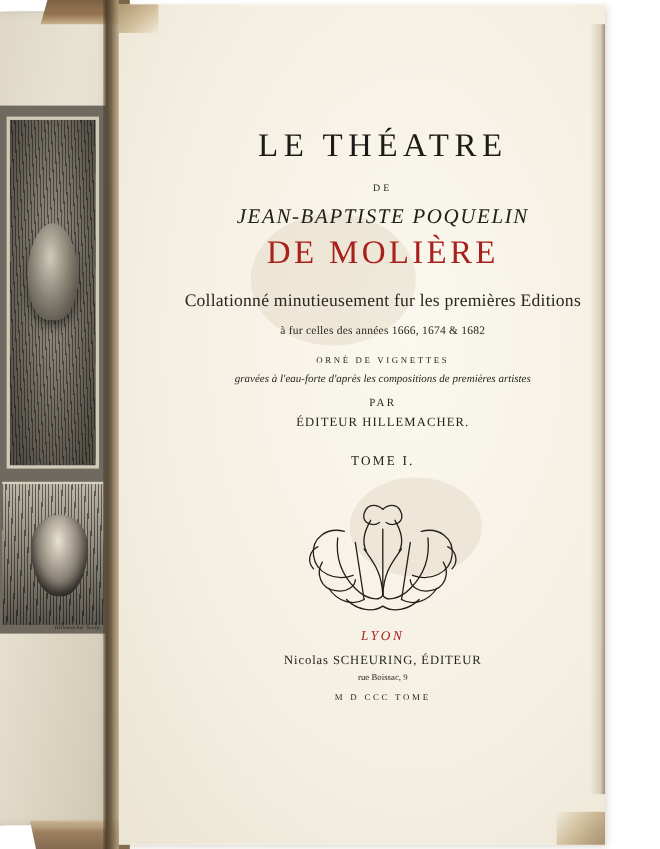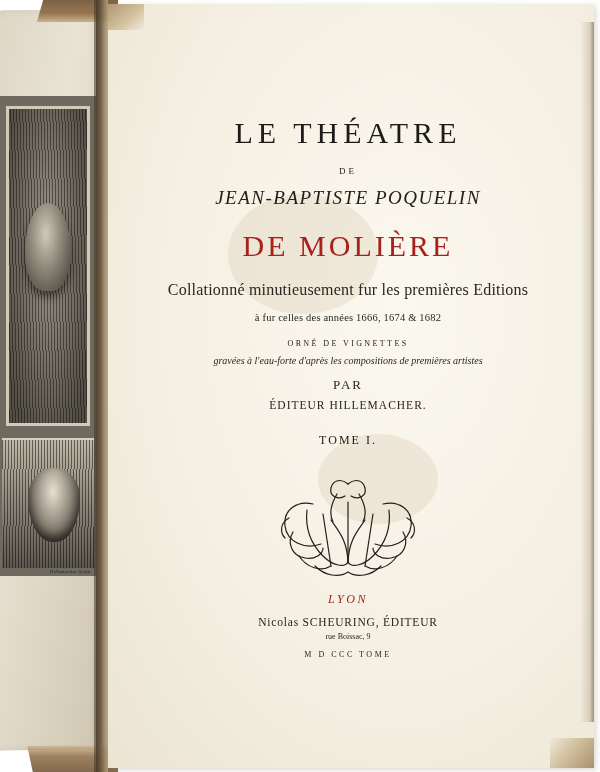--- a/index.html
+++ b/index.html
@@ -119,21 +119,21 @@
     width: 96px; height: 26px;
     background: linear-gradient(0deg,#6d4f2f 0%, #8d6a42 60%, #cbb68f 100%);
     transform: skewX(12deg);
     opacity: .85;
   }
 
   
   .title-page {
     position: absolute;
     left: 108px; top: 4px;
-    width: 486px;
+    width: 442px;
     height: 764px;
     background:
       radial-gradient(ellipse at 60% 40%, #fbf8ef 0%, #f4efe2 60%, #ebe4d3 100%);
     box-shadow: 2px 2px 6px rgba(120,105,80,.25);
   }
   .page-edge-right {
     position: absolute;
     right: 0; top: 18px;
     width: 14px; height: 700px;
     background: linear-gradient(90deg, rgba(255,255,255,0) 0%, rgba(150,130,95,.28) 70%, rgba(90,70,45,.55) 100%);
@@ -174,21 +174,21 @@
     color: #231f1b;
   }
   .t-author {
     margin-top: 11px;
     font-size: 19px;
     letter-spacing: 1.5px;
     font-style: italic;
     color: #232019;
   }
   .t-moliere {
-    margin-top: 20px;
+    margin-top: 4px;
     font-size: 30px;
     letter-spacing: 3px;
     color: #a8211d;
   }
   .t-coll1 {
     margin-top: 18px;
     font-size: 16px;
     letter-spacing: .2px;
     color: #2a2620;
   }
@@ -205,21 +205,21 @@
     color: #262119;
   }
   .t-grav {
     margin-top: 7px;
     font-size: 10px;
     font-style: italic;
     color: #2a2620;
   }
   .t-par {
     margin-top: 11px;
-    font-size: 13px;
+    font-size: 10px;
     letter-spacing: 2px;
     color: #2a2620;
     text-align: center;
   }
   .t-hille {
     margin-top: 6px;
     font-size: 11.5px;
     letter-spacing: 1px;
     color: #221f1a;
   }

